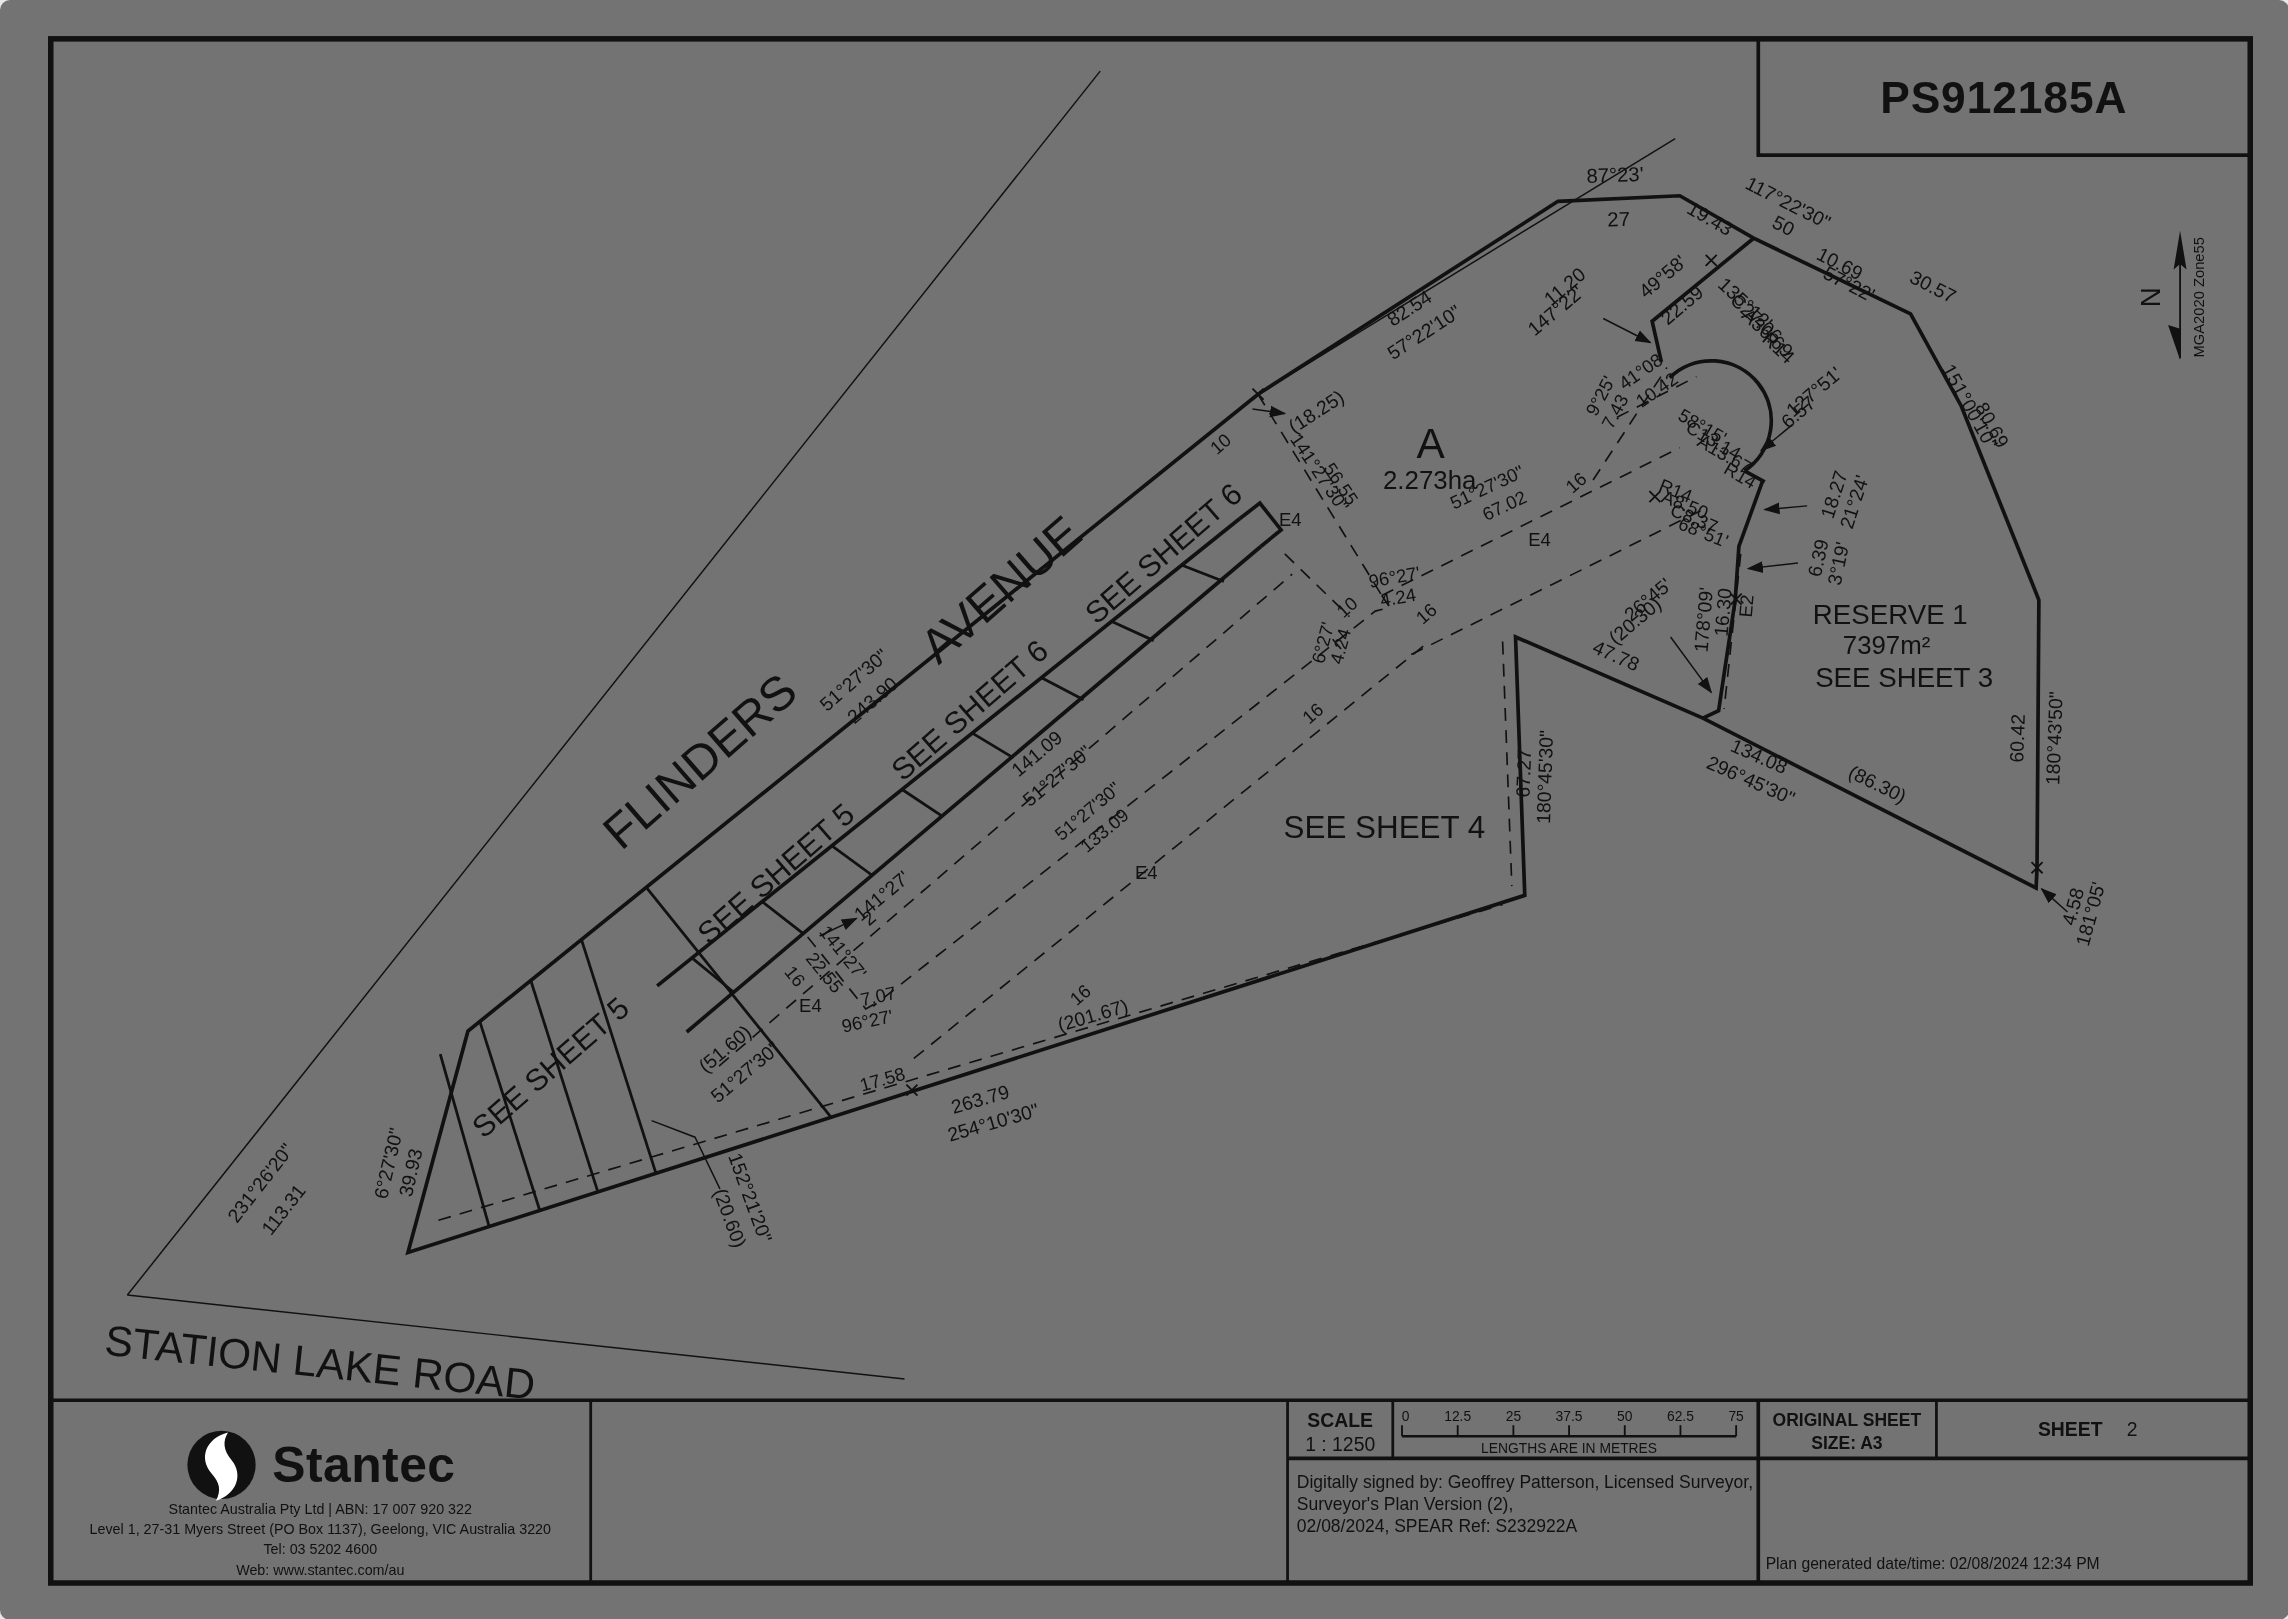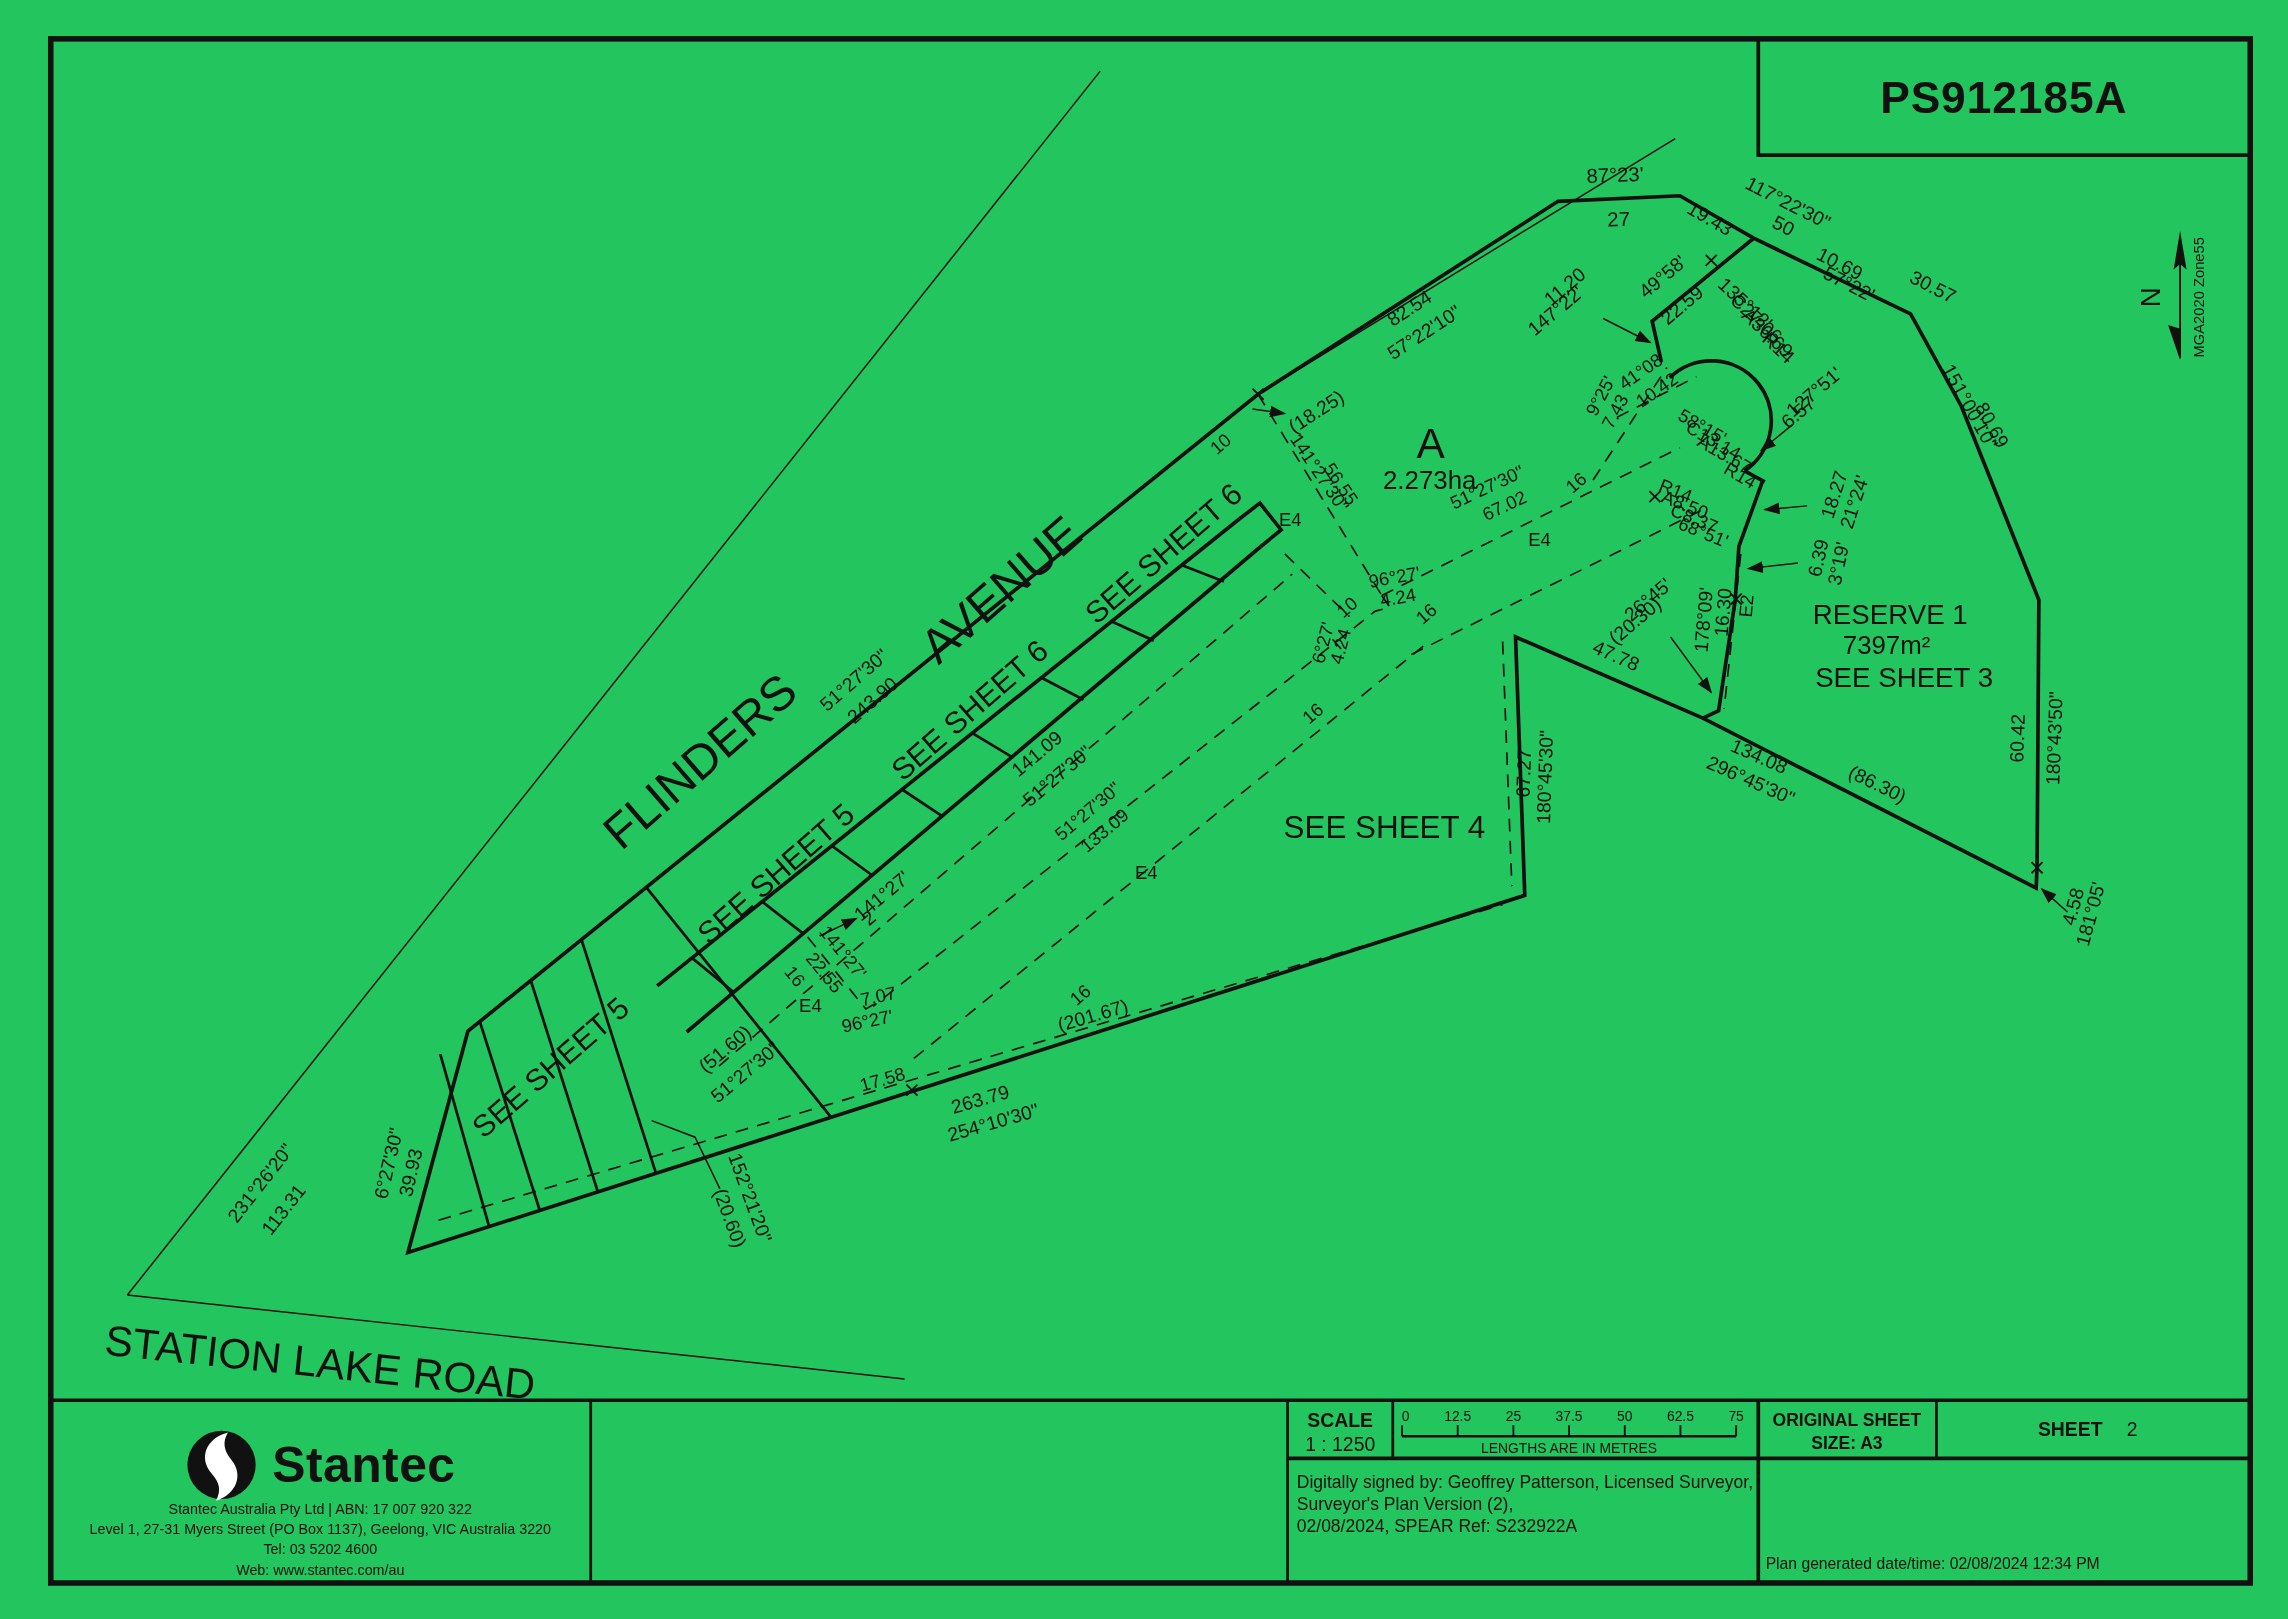--- a/index.html
+++ b/index.html
@@ -1,16 +1,16 @@
 <!DOCTYPE html>
 <html style="font-size:14.8px"><head>
 <meta charset="utf-8">
 <style>
   html,body{margin:0;padding:0;background:#e8e8e8;}
-  .page{position:relative;width:2289px;height:1620px;background:#22c55e;font-family:"Liberation Sans",sans-serif;}
+  .page{position:relative;width:2289px;height:1620px;background:#737373;font-family:"Liberation Sans",sans-serif;border-radius:10px;}
   svg{position:absolute;left:0;top:0;}
   .bnd{stroke:#111;stroke-width:4;fill:none;stroke-linejoin:miter;}
   .thin{stroke:#111;stroke-width:1.6;fill:none;}
   .dash{stroke:#111;stroke-width:1.8;fill:none;stroke-dasharray:14 10;}
   .tb{stroke:#111;fill:none;}
   text{fill:#111;}
   .lbl{font-family:"Liberation Sans",sans-serif;}
 </style>
 </head>
 <body>

